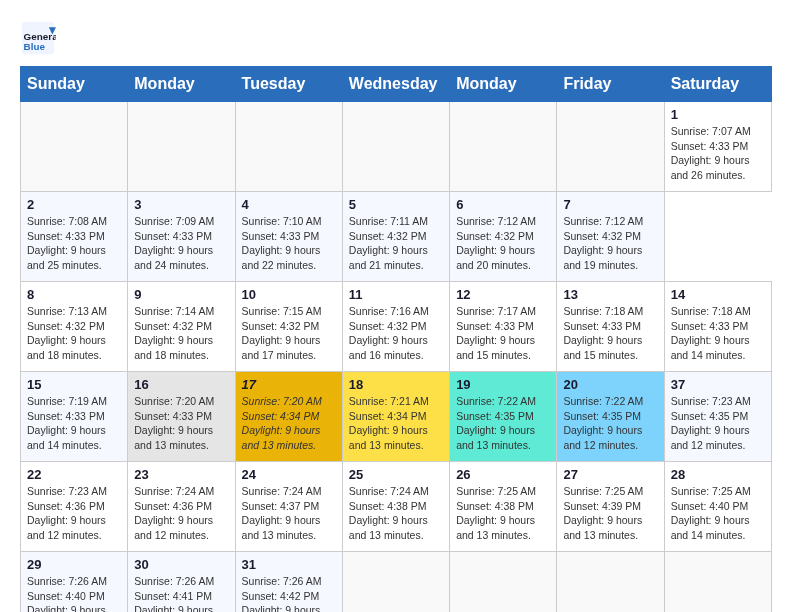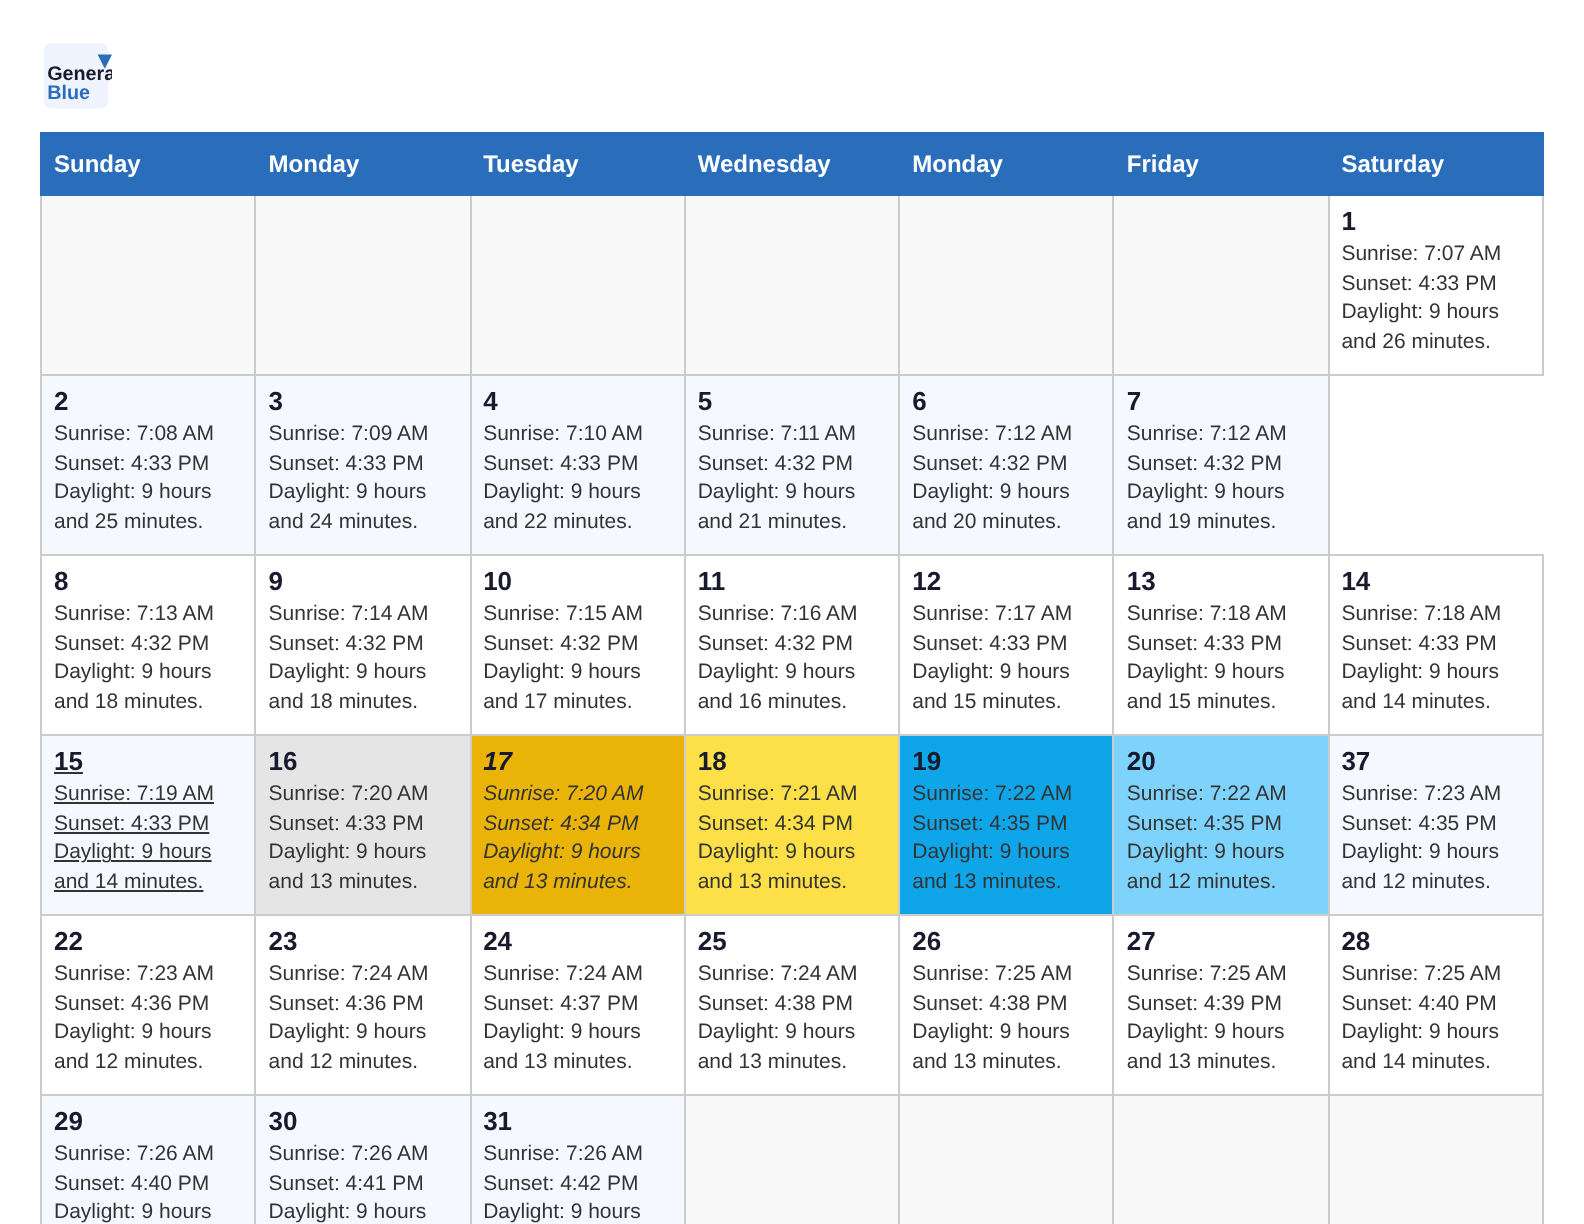--- a/index.html
+++ b/index.html
@@ -47,21 +47,21 @@
     .calendar {
       width: 100%;
       border-collapse: collapse;
       table-layout: fixed;
     }
     .calendar th {
       background: #2a6ebb;
       color: #fff;
       padding: 8px 6px;
       text-align: left;
-      font-size: 12px;
+      font-size: 16px;
       border: 1px solid #2a6ebb;
     }
     .calendar td {
       vertical-align: top;
       border: 1px solid #ccc;
       padding: 5px 6px;
       font-size: 11px;
       color: #333;
       height: 90px;
       background: #fff;
@@ -156,29 +156,29 @@
         <td><span class="day-num">11</span>
           <span class="day-info">Sunrise: 7:16 AM<br>Sunset: 4:32 PM<br>Daylight: 9 hours and 16 minutes.</span></td>
         <td><span class="day-num">12</span>
           <span class="day-info">Sunrise: 7:17 AM<br>Sunset: 4:33 PM<br>Daylight: 9 hours and 15 minutes.</span></td>
         <td><span class="day-num">13</span>
           <span class="day-info">Sunrise: 7:18 AM<br>Sunset: 4:33 PM<br>Daylight: 9 hours and 15 minutes.</span></td>
         <td><span class="day-num">14</span>
           <span class="day-info">Sunrise: 7:18 AM<br>Sunset: 4:33 PM<br>Daylight: 9 hours and 14 minutes.</span></td>
       </tr>
       <tr>
-        <td style="background: rgb(245, 248, 255); text-decoration: underline;"><span class="day-num">15</span>
+        <td style="background: rgb(245, 248, 255);"><span class="day-num">15</span>
           <span class="day-info">Sunrise: 7:19 AM<br>Sunset: 4:33 PM<br>Daylight: 9 hours and 14 minutes.</span></td>
         <td style="background: #e5e5e5;"><span class="day-num">16</span>
           <span class="day-info">Sunrise: 7:20 AM<br>Sunset: 4:33 PM<br>Daylight: 9 hours and 13 minutes.</span></td>
         <td style="background: #eab308; font-style: italic;"><span class="day-num">17</span>
           <span class="day-info">Sunrise: 7:20 AM<br>Sunset: 4:34 PM<br>Daylight: 9 hours and 13 minutes.</span></td>
         <td style="background: #fde047;"><span class="day-num">18</span>
           <span class="day-info">Sunrise: 7:21 AM<br>Sunset: 4:34 PM<br>Daylight: 9 hours and 13 minutes.</span></td>
-        <td style="background: #0ea5e9;"><span class="day-num">19</span>
+        <td style="background: #5eead4;"><span class="day-num">19</span>
           <span class="day-info">Sunrise: 7:22 AM<br>Sunset: 4:35 PM<br>Daylight: 9 hours and 13 minutes.</span></td>
         <td style="background: #7dd3fc;"><span class="day-num">20</span>
           <span class="day-info">Sunrise: 7:22 AM<br>Sunset: 4:35 PM<br>Daylight: 9 hours and 12 minutes.</span></td>
         <td style="background: rgb(245, 248, 255);"><span class="day-num">37</span>
           <span class="day-info">Sunrise: 7:23 AM<br>Sunset: 4:35 PM<br>Daylight: 9 hours and 12 minutes.</span></td>
       </tr>
       <tr>
         <td><span class="day-num">22</span>
           <span class="day-info">Sunrise: 7:23 AM<br>Sunset: 4:36 PM<br>Daylight: 9 hours and 12 minutes.</span></td>
         <td><span class="day-num">23</span>

